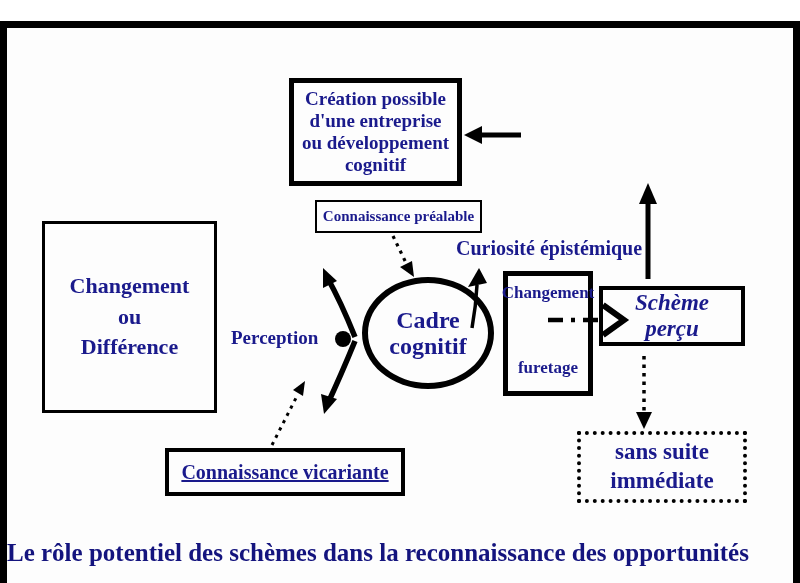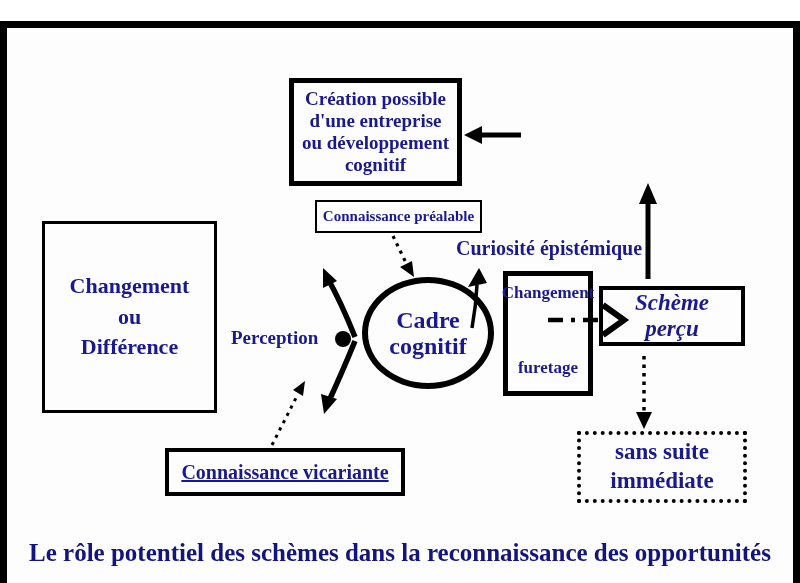--- a/index.html
+++ b/index.html
@@ -32,21 +32,21 @@
     justify-content:space-between;padding:7px 0 13px 0;font-size:17px;}
   #scheme{left:592px;top:258px;width:146px;height:60px;border:4px solid #000;font-size:23px;line-height:1.15;font-style:italic;}
   #sans-suite{left:570px;top:403px;width:170px;height:72px;border:4px dotted #000;font-size:23px;line-height:1.25;background:transparent;}
   #conn-vicariante{left:158px;top:420px;width:240px;height:48px;border:4px solid #000;font-size:20px;text-decoration:underline;}
   .floating-label{
     position:absolute;color:#1a1a8c;font-weight:bold;z-index:2;white-space:nowrap;
   }
   #perception-label{left:224px;top:299px;font-size:19px;}
   #curiosite-label{left:449px;top:209px;font-size:20px;}
   #diagram-title{
-    position:absolute;left:0;right:0;top:511px;text-align:center;
+    position:absolute;left:0;right:0;top:511px;
     color:#14147e;font-weight:bold;font-size:25px;z-index:2;
   }
   #arrow-layer{position:absolute;left:0;top:0;width:800px;height:583px;z-index:5;pointer-events:none;}
 </style>
 </head>
 <body>
 
 <div id="stage">
 
   <div class="node" id="creation">

